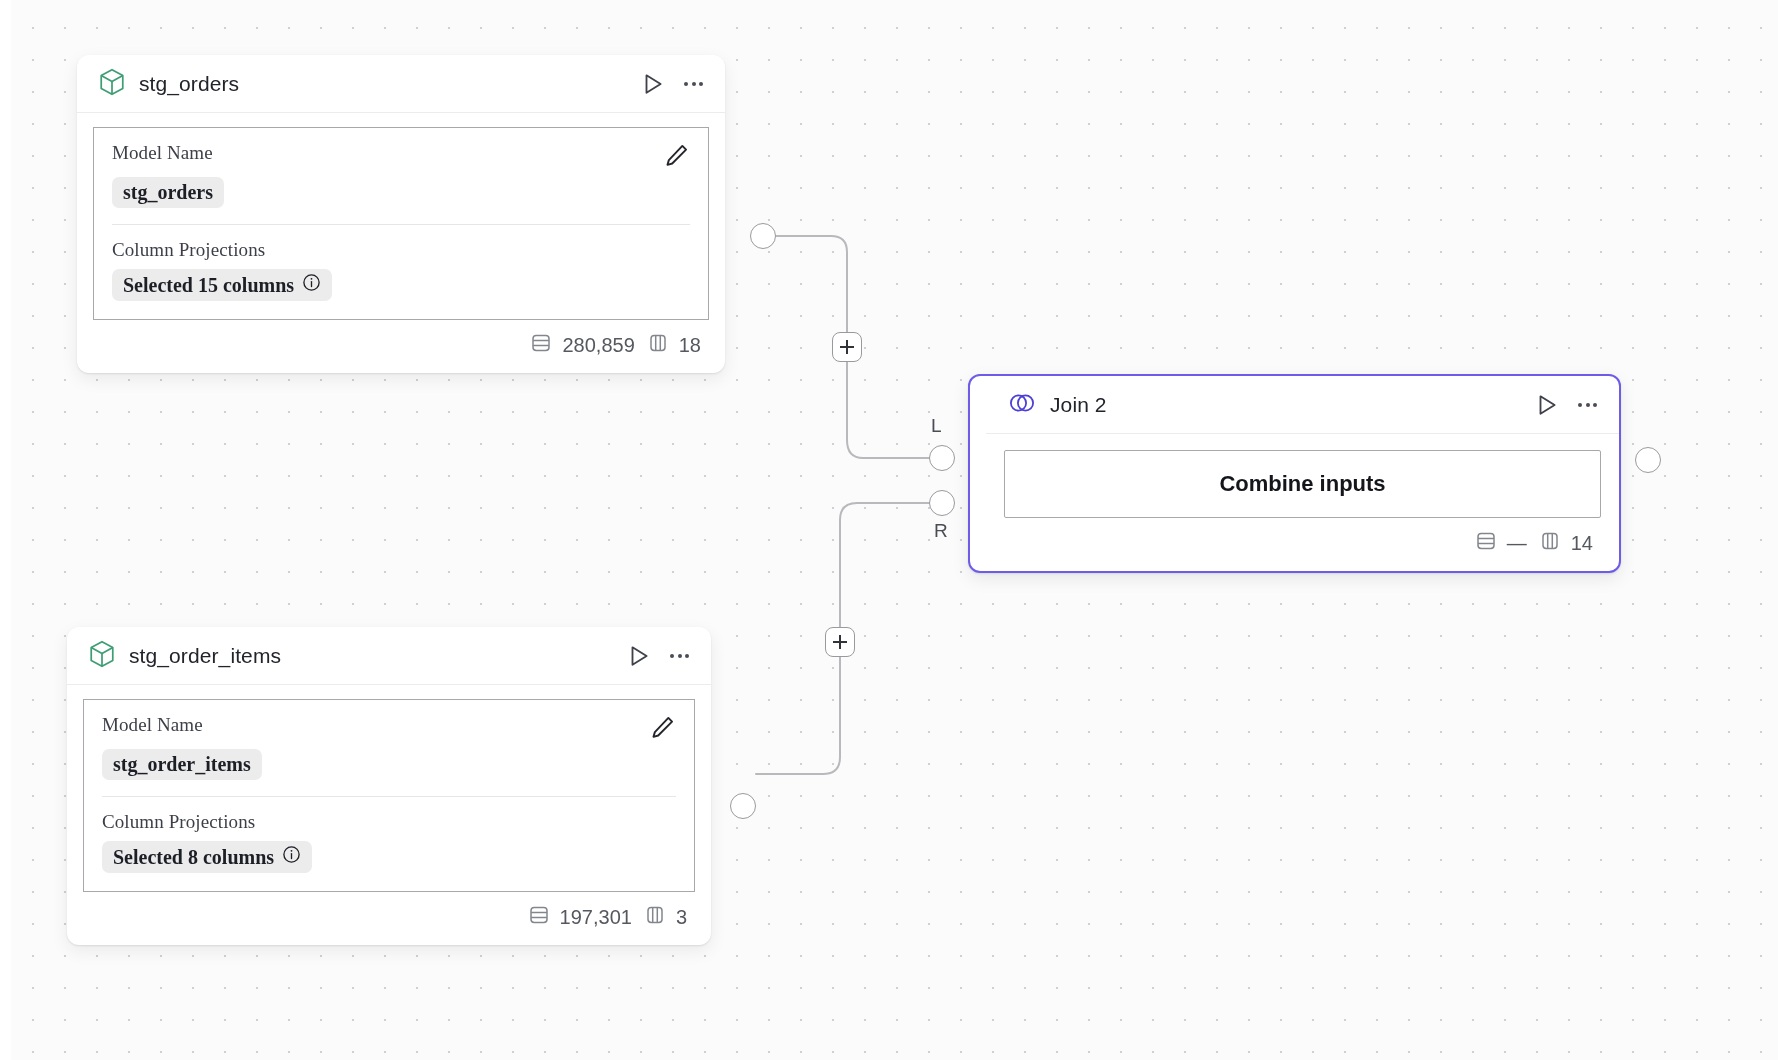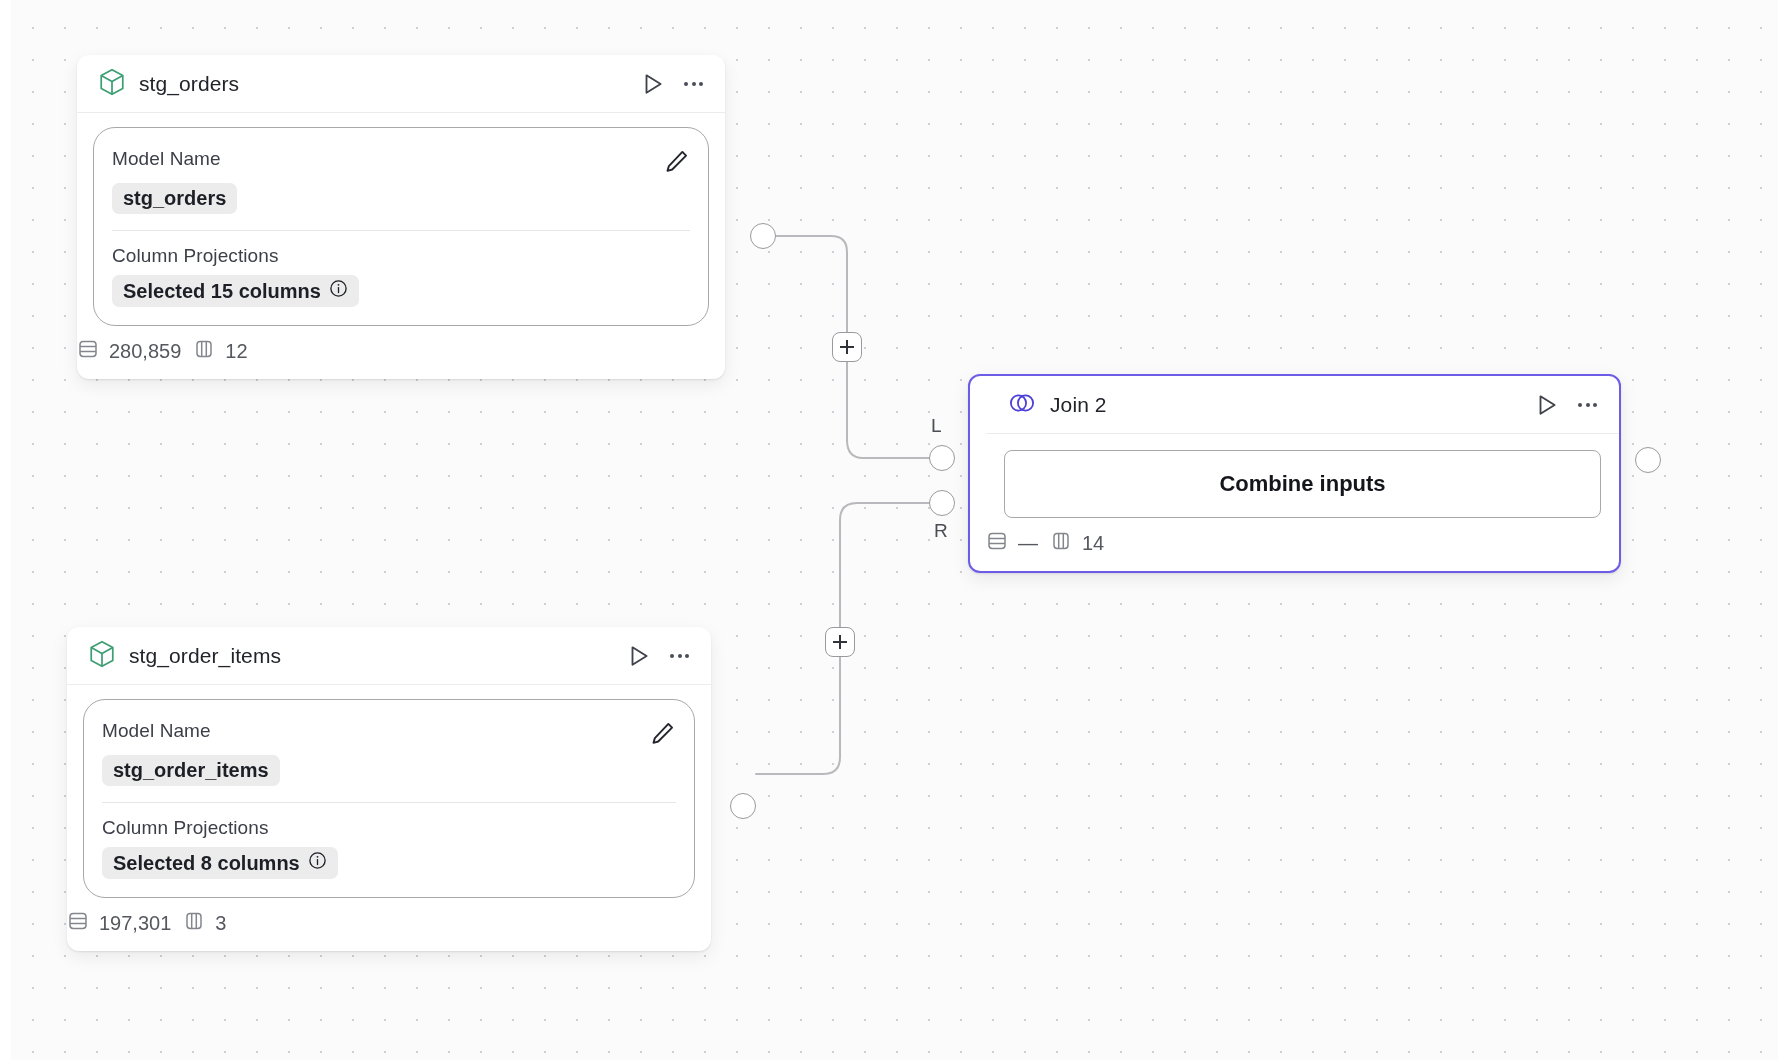--- a/index.html
+++ b/index.html
@@ -95,23 +95,24 @@
     border-radius: 50%;
     background: #4a4d57;
     display: block;
   }
 
   
   .node-body { padding: 14px 16px 0 16px; }
 
   .panel {
     border: 1.4px solid #a9a7a9;
-    border-radius: 22px;
-    padding: 20px 18px 18px 18px;
+    border-radius: 0;
+    padding: 14px 18px 18px 18px;
     position: relative;
+    font-family: Liberation Serif, serif;
   }
   .panel-row-head {
     display: flex;
     align-items: flex-start;
     justify-content: space-between;
   }
   .field-label {
     font-size: 19px;
     color: #3c3f48;
     letter-spacing: .1px;
@@ -132,38 +133,39 @@
   .divider {
     height: 1px;
     background: #e6e6e8;
     margin: 16px 0 14px 0;
   }
 
   
   .node-footer {
     display: flex;
     align-items: center;
+    justify-content: flex-end;
     gap: 12px;
     padding: 12px 24px 14px 0;
     color: #6d7078;
     font-size: 20px;
   }
   .stat {
     display: flex;
     align-items: center;
     gap: 10px;
   }
   .stat-val { color: #55585f; }
   .dash-val { letter-spacing: 0; }
 
   
   .combine-btn {
     width: 100%;
     border: 1.4px solid #a9a7a9;
-    border-radius: 8px;
+    border-radius: 2px;
     background: #fff;
     padding: 20px 10px;
     font-size: 22px;
     font-weight: bold;
     color: #14161c;
     font-family: "Liberation Sans", sans-serif;
     cursor: pointer;
   }
 
   
@@ -278,21 +280,21 @@
         </span>
         <span class="stat-val">280,859</span>
       </span>
       <span class="stat">
         <span class="icon">
           <svg width="22" height="22" viewBox="0 0 22 22" fill="none" stroke="#83868d" stroke-width="1.5">
             <rect x="4" y="3.5" width="14" height="15" rx="3.2"></rect>
             <path d="M8.7 3.5 V18.5 M13.3 3.5 V18.5"></path>
           </svg>
         </span>
-        <span class="stat-val">12</span>
+        <span class="stat-val">18</span>
       </span>
     </div>
 
     <div class="handle" style="left:673px; top:168px;"></div>
   </div>
 
   <div class="node" style="left:56px; top:627px; width:644px;">
     <div class="node-header">
       <span class="icon">
         <svg width="26" height="28" viewBox="0 0 24 26" fill="none" stroke="#3d9e73" stroke-width="1.6" stroke-linejoin="round">

